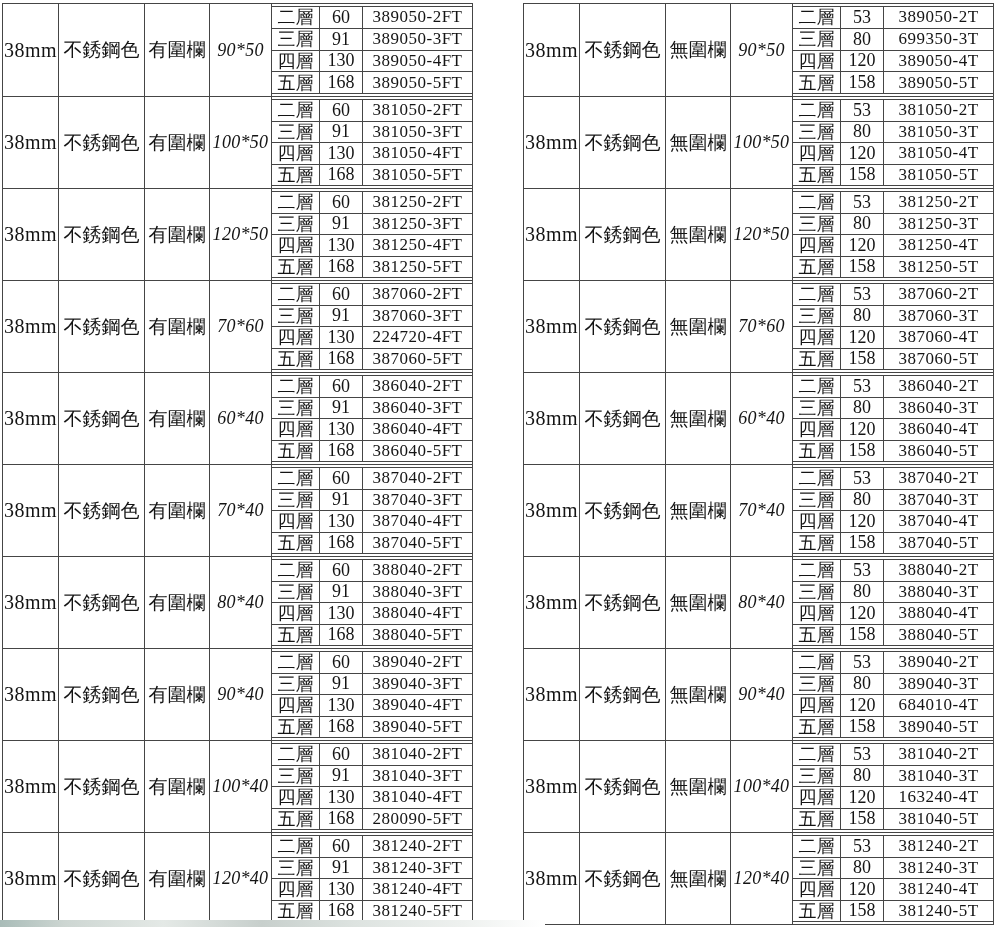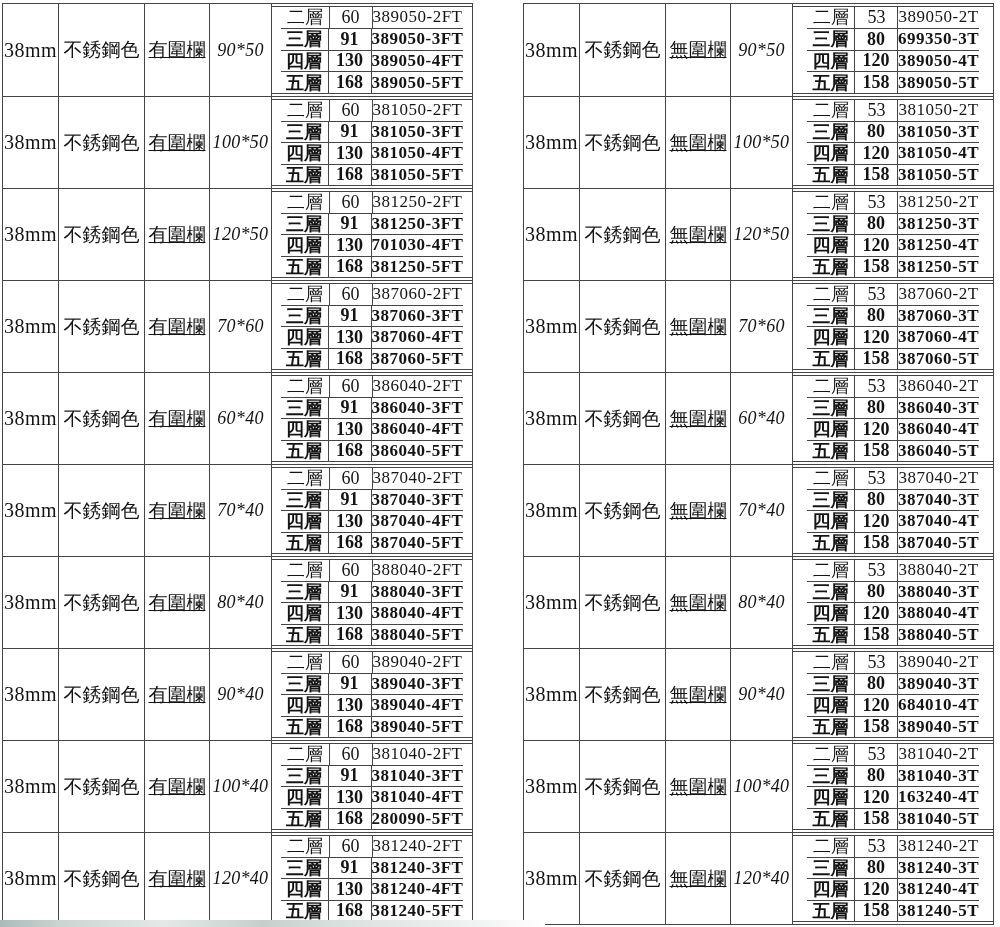--- a/index.html
+++ b/index.html
@@ -34,37 +34,36 @@
   .cell{
     display:flex;
     align-items:center;
     justify-content:center;
     border-right:1px solid var(--line);
     white-space:nowrap;
     overflow:hidden;
   }
   .c1{width:56px;font-size:20px;letter-spacing:.5px;}
   .c2{width:86px;font-size:19px;}
-  .c3{width:65px;font-size:19px;text-decoration:underline;}
+  .c3{width:65px;font-size:19px;}
   .c4{width:62px;font-size:18px;letter-spacing:.3px;font-style:italic;}
   .sub-block{
     flex:1;
     display:flex;
     flex-direction:column;
     margin:2px -1px 2px -1px;
     border:1px solid var(--line);
     background:var(--bg);
-    align-items:center;
   }
   .sub-row{
     flex:1;
     display:flex;
     min-height:0;
   }
-  .sub-row + .sub-row{border-top:1px solid var(--line);font-weight:bold;}
+  .sub-row + .sub-row{border-top:1px solid var(--line);}
   .scell{
     display:flex;
     align-items:center;
     justify-content:center;
     border-right:1px solid var(--line);
     white-space:nowrap;
     overflow:hidden;
   }
   .s1{width:48px;font-size:18px;}
   .s2{width:43px;font-size:18px;}
@@ -162,21 +161,21 @@
 
   <div class="sub-row">
     <div class="scell s1">三層</div>
     <div class="scell s2">91</div>
     <div class="scell s3">381250-3FT</div>
   </div>
 
   <div class="sub-row">
     <div class="scell s1">四層</div>
     <div class="scell s2">130</div>
-    <div class="scell s3">701030-4FT</div>
+    <div class="scell s3">381250-4FT</div>
   </div>
 
   <div class="sub-row">
     <div class="scell s1">五層</div>
     <div class="scell s2">168</div>
     <div class="scell s3">381250-5FT</div>
   </div>
 </div>
   </div>
 
@@ -194,21 +193,21 @@
 
   <div class="sub-row">
     <div class="scell s1">三層</div>
     <div class="scell s2">91</div>
     <div class="scell s3">387060-3FT</div>
   </div>
 
   <div class="sub-row">
     <div class="scell s1">四層</div>
     <div class="scell s2">130</div>
-    <div class="scell s3">387060-4FT</div>
+    <div class="scell s3">224720-4FT</div>
   </div>
 
   <div class="sub-row">
     <div class="scell s1">五層</div>
     <div class="scell s2">168</div>
     <div class="scell s3">387060-5FT</div>
   </div>
 </div>
   </div>
 

